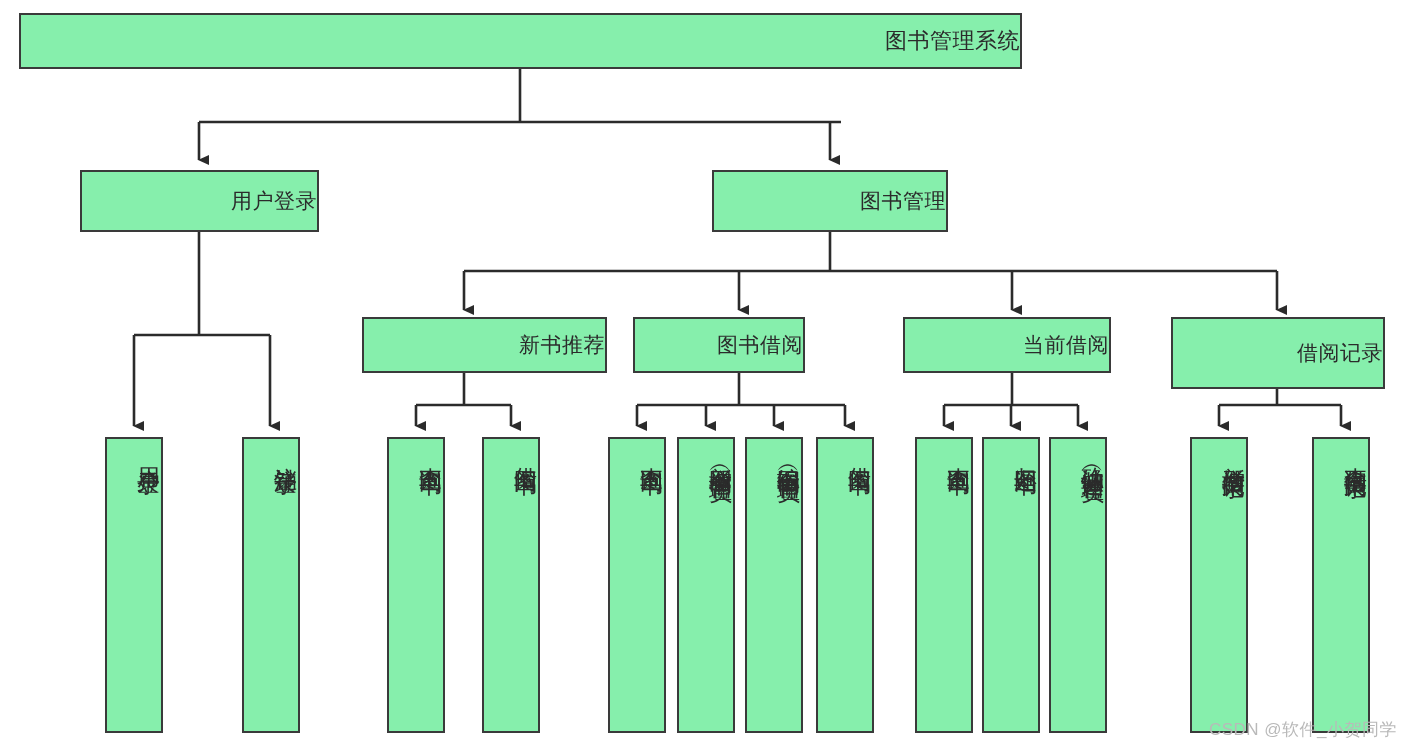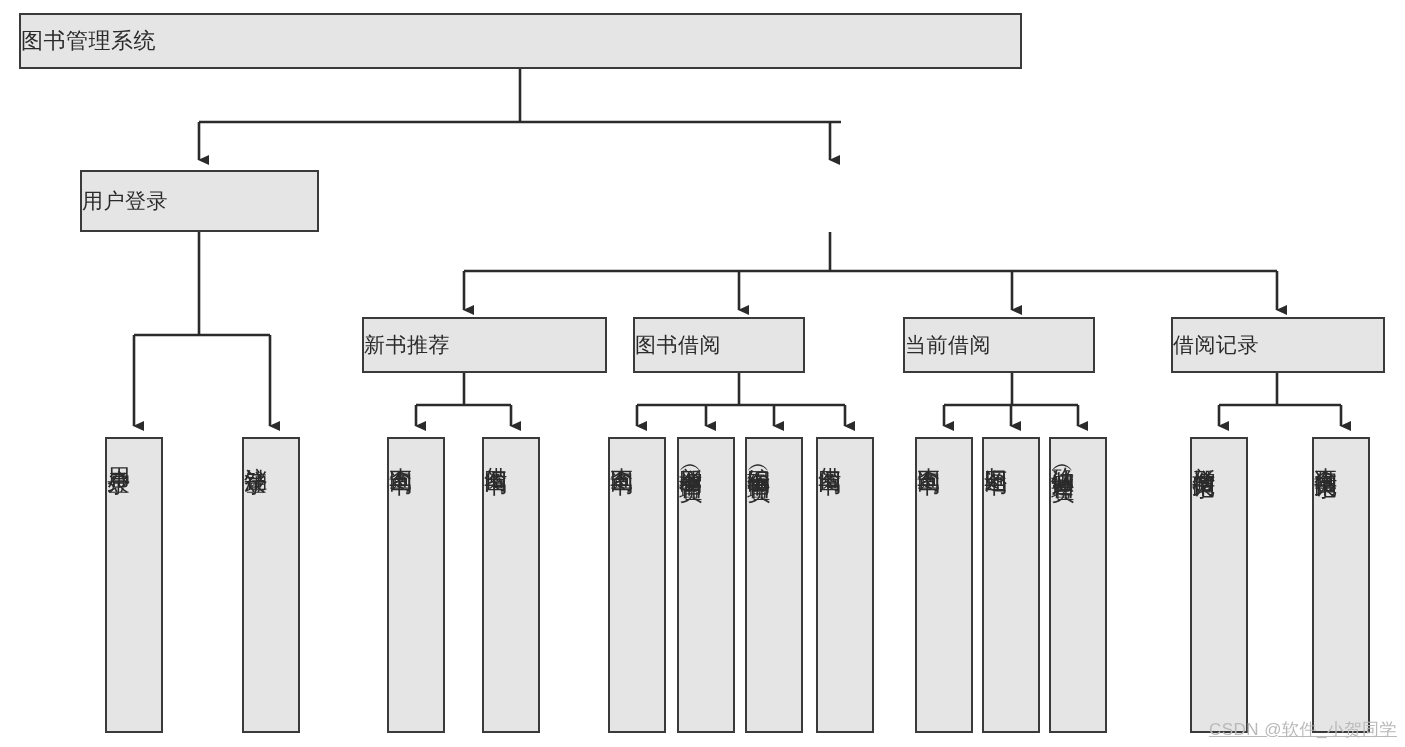--- a/index.html
+++ b/index.html
@@ -22,25 +22,25 @@
     position: absolute;
     left: 0;
     top: 0;
     width: 1405px;
     height: 747px;
     pointer-events: none;
   }
   .node {
     position: absolute;
     box-sizing: border-box;
-    background: #e5e5e5;
+    background: #86efac;
     border: 2px solid #3a3a3a;
     display: flex;
     align-items: center;
-    justify-content: flex-start;
+    justify-content: flex-end;
     color: #2b2b2b;
     z-index: 2;
   }
   .node .node-label {
     display: block;
     text-align: center;
     line-height: 1.18;
     white-space: nowrap;
   }
   
@@ -67,21 +67,20 @@
   #watermark {
     position: absolute;
     right: 8px;
     bottom: 6px;
     font-size: 17px;
     color: #b9b9b9;
     letter-spacing: 0.5px;
     z-index: 5;
     user-select: none;
     white-space: nowrap;
-    text-decoration: underline;
   }
 </style>
 </head>
 <body>
 
 <div id="diagram-canvas">
 
   <svg id="wire-layer" viewBox="0 0 1405 747" width="1405" height="747" xmlns="http://www.w3.org/2000/svg">
     <defs>
       <marker id="arrowhead" markerWidth="10" markerHeight="11" refX="5" refY="10" orient="auto" markerUnits="userSpaceOnUse">
@@ -133,34 +132,37 @@
   </svg>
 
   <div class="node horiz root" style="left:19px; top:13px; width:1003px; height:56px;">
     <span class="node-label">图书管理系统</span>
   </div>
 
   <div class="node horiz" style="left:80px; top:170px; width:239px; height:62px;">
     <span class="node-label">用户登录</span>
   </div>
 
+  <div class="node horiz" style="left:712px; top:170px; width:236px; height:62px;">
+    <span class="node-label">图书管理</span>
+  </div>
 
   <div class="node horiz" style="left:362px; top:317px; width:245px; height:56px;">
     <span class="node-label">新书推荐</span>
   </div>
 
   <div class="node horiz" style="left:633px; top:317px; width:172px; height:56px;">
     <span class="node-label">图书借阅</span>
   </div>
 
-  <div class="node horiz" style="left:903px; top:317px; width:192px; height:56px;">
+  <div class="node horiz" style="left:903px; top:317px; width:208px; height:56px;">
     <span class="node-label">当前借阅</span>
   </div>
 
-  <div class="node horiz" style="left:1171px; top:317px; width:214px; height:56px;">
+  <div class="node horiz" style="left:1171px; top:317px; width:214px; height:72px;">
     <span class="node-label">借阅记录</span>
   </div>
 
   <div class="node vert" style="left:105px; top:437px; width:58px; height:296px;">
     <span class="node-label">用户登录</span>
   </div>
 
   <div class="node vert" style="left:242px; top:437px; width:58px; height:296px;">
     <span class="node-label">注销登录</span>
   </div>

